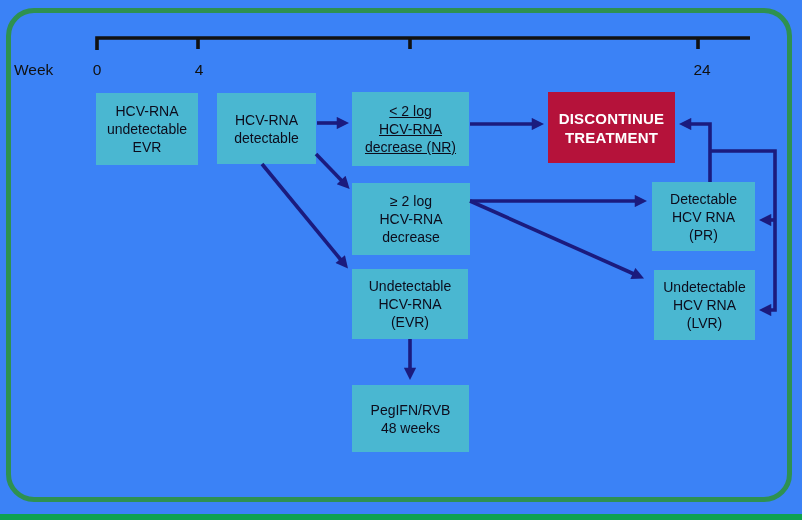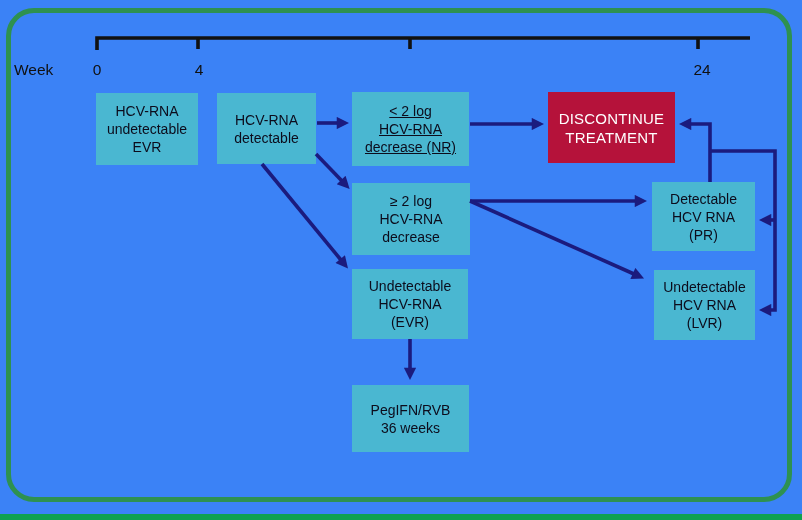--- a/index.html
+++ b/index.html
@@ -46,21 +46,21 @@
     white-space:pre-line;
     font-size:14px;line-height:18px;
     color:#0c0c1c;
     z-index:2;
     box-sizing:border-box;
   }
   .node.teal{ background:var(--teal); }
   .node.red{
     background:var(--red);
     color:#ffffff;
-    font-weight:normal;
+    font-weight:bold;
     font-size:15px;line-height:19px;
     letter-spacing:0.2px;
   }
   .axis-label{
     position:absolute;
     font-size:15.5px;color:#101010;
     z-index:2;
   }
   .tick-label{
     position:absolute;
@@ -96,21 +96,21 @@
 
   <div class="node teal" style="left:352px;top:183px;width:118px;height:72px;">≥ 2 log
 HCV-RNA
 decrease</div>
 
   <div class="node teal" style="left:352px;top:269px;width:116px;height:70px;">Undetectable
 HCV-RNA
 (EVR)</div>
 
   <div class="node teal" style="left:352px;top:385px;width:117px;height:67px;">PegIFN/RVB
-36 weeks</div>
+48 weeks</div>
 
   <div class="node red" style="left:548px;top:92px;width:127px;height:71px;">DISCONTINUE
 TREATMENT</div>
 
   <div class="node teal" style="left:652px;top:182px;width:103px;height:69px;">Detectable
 HCV RNA
 (PR)</div>
 
   <div class="node teal" style="left:654px;top:270px;width:101px;height:70px;">Undetectable
 HCV RNA

